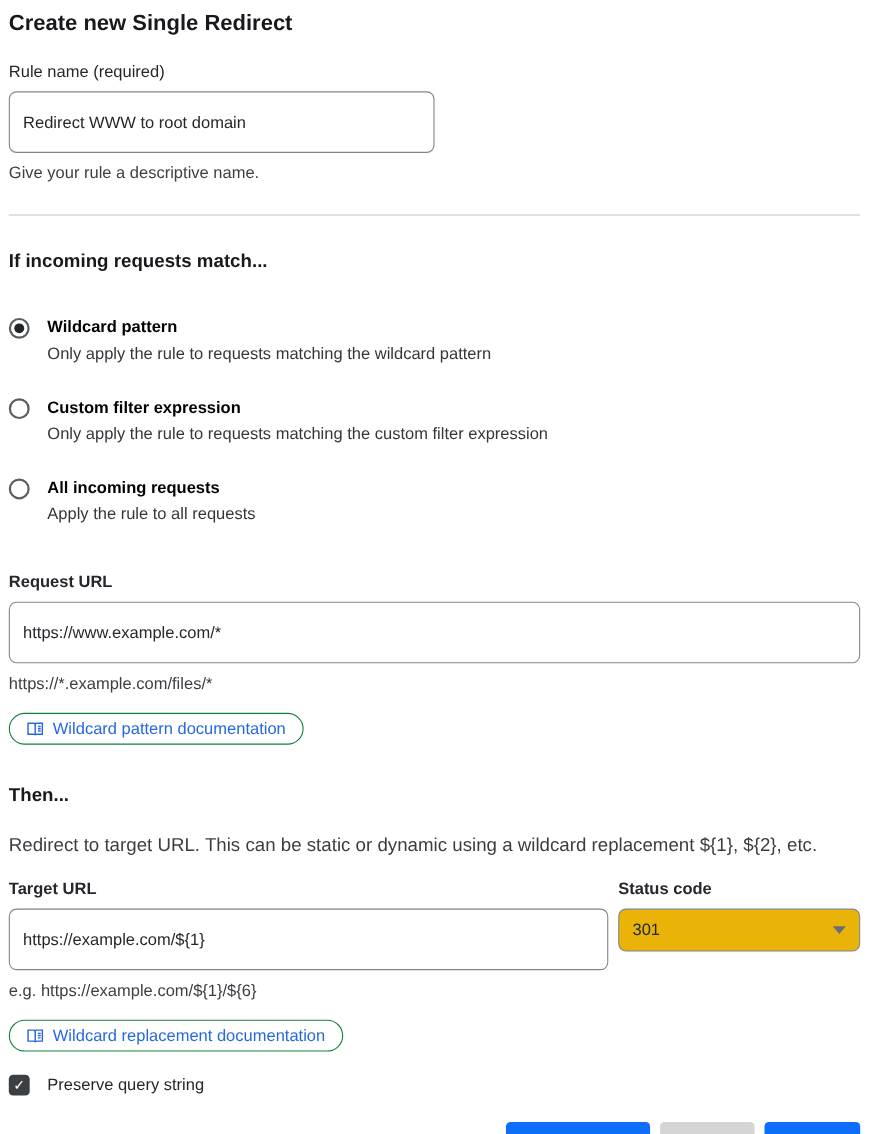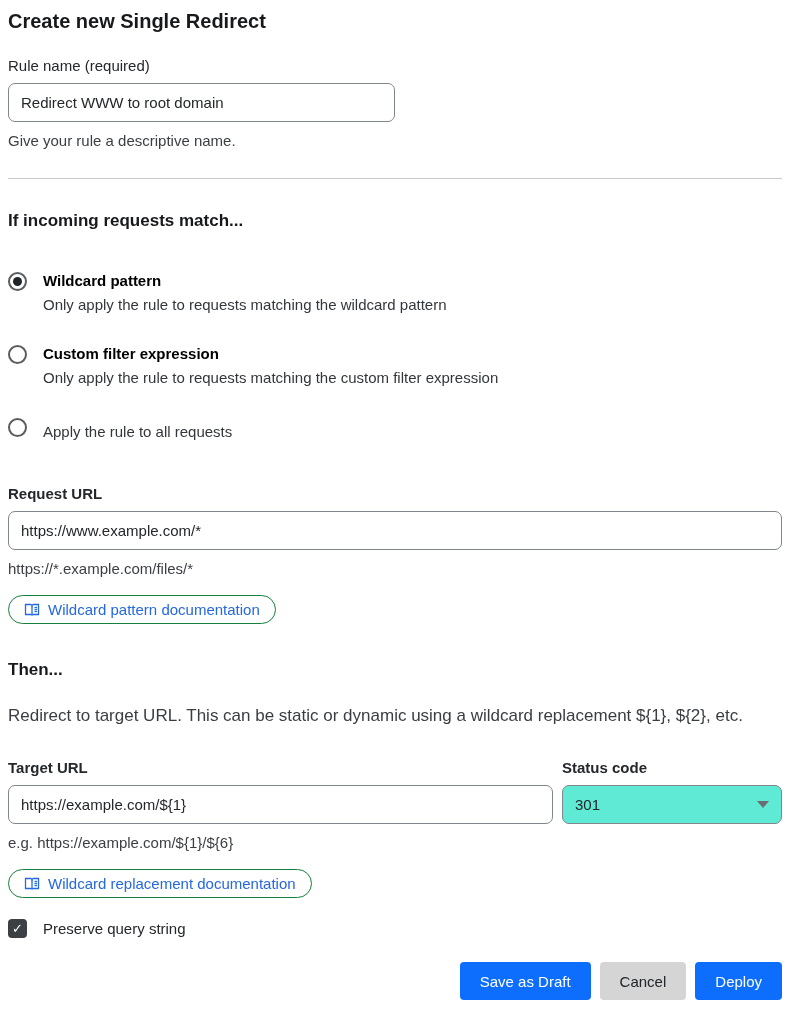--- a/index.html
+++ b/index.html
@@ -19,21 +19,21 @@
     display: block;
     font-size: 15px;
     color: #24272b;
     margin-top: 23px;
     line-height: 18px;
   }
   .field-label.semibold { font-weight: 600; }
   .text-input {
     display: block;
     margin-top: 8px;
-    height: 39px;
+    height: 56px;
     border: 1px solid #7f868c;
     border-radius: 7px;
     padding: 0 12px;
     font-size: 15px;
     font-family: "Liberation Sans", "DejaVu Sans", sans-serif;
     color: #24272b;
     background: #fff;
     outline: none;
   }
   .rule-name-input { width: 387px; }
@@ -100,31 +100,31 @@
   .then-heading { margin-top: 35px; }
   .then-desc {
     margin-top: 24px;
     font-size: 17px;
     color: #3a3e43;
     line-height: 22px;
   }
   .target-row { display: flex; margin-top: 20px; gap: 9px; }
   .target-col { width: 545px; }
   .status-col { width: 220px; }
-  .target-col .field-label, .status-col .field-label { margin-top: 12px; }
+  .target-col .field-label, .status-col .field-label { margin-top: 0; }
   .target-col .text-input { width: 545px; }
   .select-box {
     margin-top: 8px;
     height: 39px;
     border: 1px solid #7f868c;
     border-radius: 7px;
     padding: 0 12px;
     font-size: 15px;
     color: #24272b;
-    background: #5eead4;
+    background: #eab308;
     display: flex;
     align-items: center;
     justify-content: space-between;
     cursor: pointer;
   }
   .caret {
     width: 0; height: 0;
     border-left: 6px solid transparent;
     border-right: 6px solid transparent;
     border-top: 7px solid #6a6e72;
@@ -187,20 +187,21 @@
   <div class="radio-item">
     <span class="radio-circle"></span>
     <span class="radio-text">
       <div class="radio-label">Custom filter expression</div>
       <div class="radio-desc">Only apply the rule to requests matching the custom filter expression</div>
     </span>
   </div>
   <div class="radio-item">
     <span class="radio-circle"></span>
     <span class="radio-text">
+      <div class="radio-label">All incoming requests</div>
       <div class="radio-desc">Apply the rule to all requests</div>
     </span>
   </div>
 </div>
 
 <label class="field-label semibold url-label">Request URL</label>
 <input class="text-input full-width" type="text" value="https://www.example.com/*" style="">
 <div class="helper">
   <div>https://*.example.com/files/*</div>
 </div>

